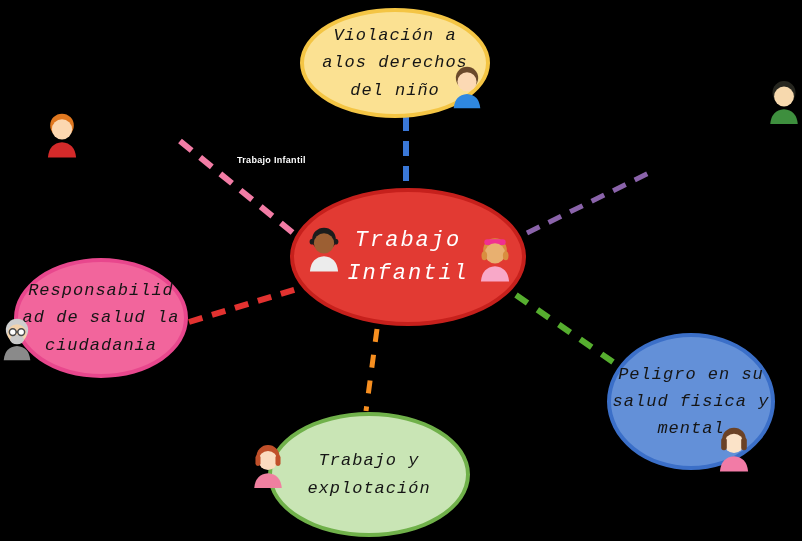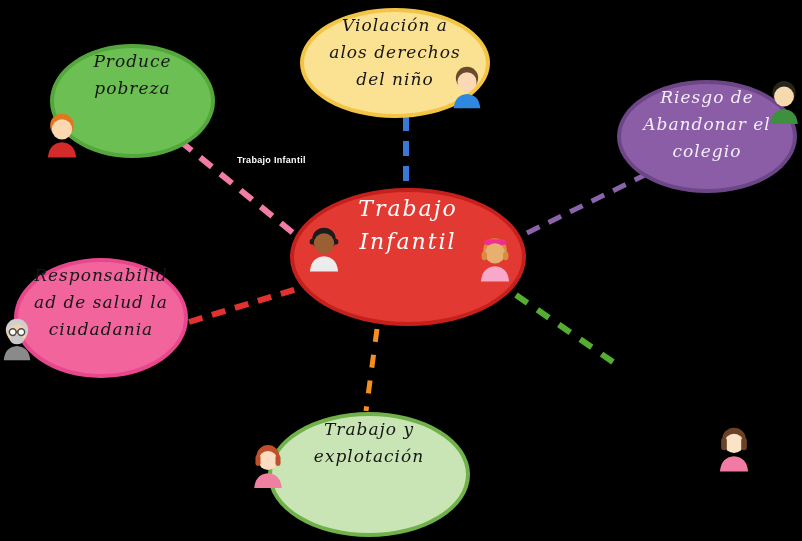--- a/index.html
+++ b/index.html
@@ -10,22 +10,22 @@
   svg.wires{position:absolute;left:0;top:0;width:802px;height:541px;}
   .wire{fill:none;stroke-linecap:butt;}
   .wire-blue  {stroke:#3a78d8;stroke-width:6;stroke-dasharray:15 10;}
   .wire-pink  {stroke:#f27ca5;stroke-width:6;stroke-dasharray:15 11;}
   .wire-purple{stroke:#8a63aa;stroke-width:5;stroke-dasharray:14 10;}
   .wire-red   {stroke:#e23230;stroke-width:6;stroke-dasharray:14 10;}
   .wire-green {stroke:#56ae2f;stroke-width:6;stroke-dasharray:14 12;}
   .wire-orange{stroke:#f78f20;stroke-width:5;stroke-dasharray:13 13;}
 
   .node{
-    position:absolute;border-radius:50%;display:flex;align-items:flex-start;justify-content:center;
-    text-align:center;box-sizing:border-box;
+    position:absolute;border-radius:50%;display:flex;align-items:center;justify-content:center;
+    text-align:center;box-sizing:border-box;font-family:Liberation Mono, monospace;
   }
   .node-label{
     white-space:pre-line;font-style:italic;font-size:17px;line-height:1.6;
     letter-spacing:1px;color:#151515;
   }
   .node-center{left:290px;top:188px;width:236px;height:138px;background:#e23a33;border:4px solid #c6201c;}
   .node-center .node-label{font-size:22px;line-height:1.5;letter-spacing:2px;color:#ffffff;}
   .node-violacion{left:300px;top:8px;width:190px;height:110px;background:#fbe192;border:4px solid #f4c544;}
   .node-produce{left:50px;top:44px;width:165px;height:114px;background:#6cbf53;border:4px solid #54a83b;}
   .node-riesgo{left:617px;top:80px;width:180px;height:113px;background:#8a5da6;border:4px solid #6d4687;}
@@ -75,37 +75,33 @@
     <line class="wire wire-green" x1="516" y1="295" x2="613" y2="362"></line>
     <line class="wire wire-orange" x1="377" y1="329" x2="366" y2="411"></line>
   </svg>
 
   <div class="node node-violacion">
     <span class="node-label">Violación a
 alos derechos
 del niño</span>
   </div>
 
-  <div class="node node-produce">
-    <span class="node-label">Produce
-pobreza</span>
-  </div>
 
-  <div class="node node-riesgo">
-    <span class="node-label">Riesgo de
-Abandonar el
-colegio</span>
-  </div>
 
   <div class="node node-responsabilidad">
     <span class="node-label">Responsabilid
 ad de salud la
 ciudadania</span>
   </div>
 
+  <div class="node node-peligro">
+    <span class="node-label">Peligro en su
+salud fisica y
+mental</span>
+  </div>
 
   <div class="node node-crueldad">
     <span class="node-label">Trabajo y
 explotación</span>
   </div>
 
   <div class="node node-center">
     <span class="node-label">Trabajo
 Infantil</span>
   </div>

